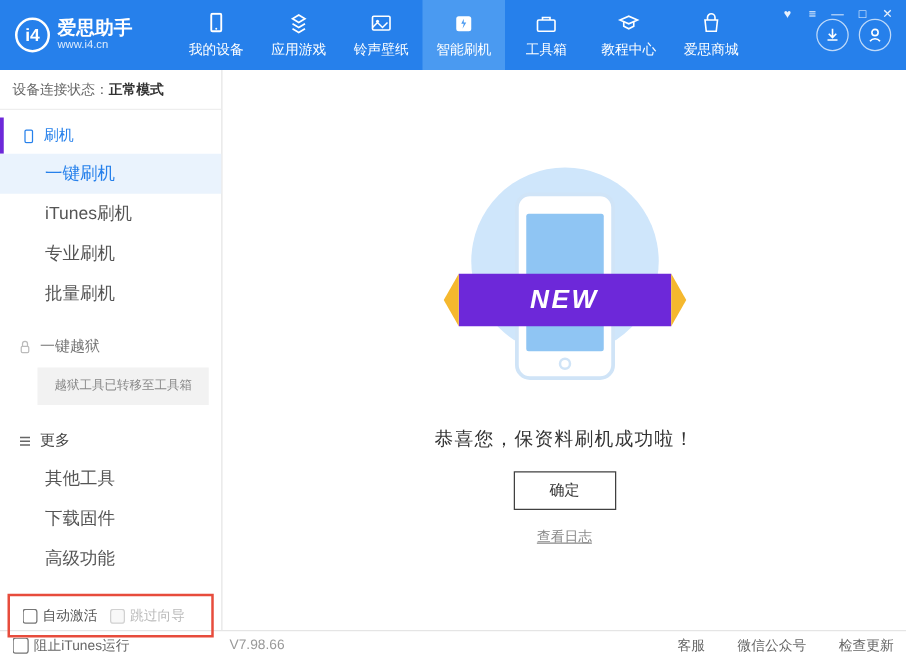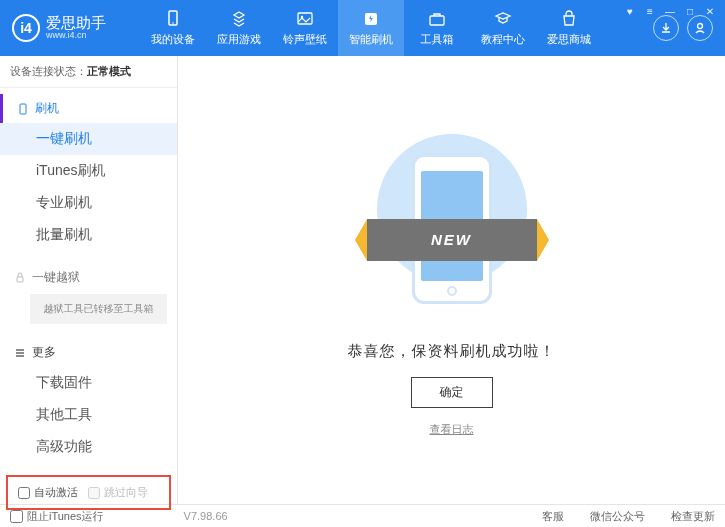--- a/index.html
+++ b/index.html
@@ -2,21 +2,21 @@
 <html><head>
 <meta charset="utf-8">
 <style>
 * { margin: 0; padding: 0; box-sizing: border-box; font-family: "Microsoft YaHei", Arial, sans-serif; }
 body { width: 725px; height: 527px; background: #fff; overflow: hidden; font-size: 12px; }
 
 .header { height: 56px; background: #2680eb; display: flex; align-items: center; color: #fff; padding: 0 12px; }
 .logo-area { display: flex; align-items: center; gap: 6px; width: 128px; }
 .logo-circle { width: 28px; height: 28px; border: 2px solid #fff; border-radius: 50%; display: flex; align-items: center; justify-content: center; font-weight: bold; font-size: 14px; }
 .logo-text { line-height: 1.1; }
-.logo-title { font-size: 15px; font-weight: normal; }
+.logo-title { font-size: 15px; font-weight: bold; }
 .logo-url { font-size: 9px; opacity: 0.85; }
 
 .nav { display: flex; height: 100%; }
 .nav-item { width: 66px; display: flex; flex-direction: column; align-items: center; justify-content: center; gap: 3px; cursor: pointer; font-size: 11px; }
 .nav-item.active { background: #4a9af1; }
 .nav-icon { width: 20px; height: 20px; display: flex; align-items: center; justify-content: center; }
 
 .header-right { margin-left: auto; display: flex; align-items: center; gap: 8px; }
 .win-controls { position: absolute; top: 4px; right: 8px; display: flex; gap: 6px; font-size: 10px; color: #fff; z-index: 10; }
 .win-btn { width: 14px; height: 14px; cursor: pointer; opacity: 0.9; display: flex; align-items: center; justify-content: center; }
@@ -41,21 +41,21 @@
 .chk input { width: 12px; height: 12px; }
 
 .device-info { padding: 8px 12px; font-size: 11px; }
 
 .main { flex: 1; display: flex; flex-direction: column; align-items: center; justify-content: center; padding: 20px; }
 .phone-illustration { position: relative; width: 180px; height: 200px; margin-bottom: 18px; }
 .circle-bg { position: absolute; width: 150px; height: 150px; border-radius: 50%; background: #cfe6fb; left: 15px; top: 10px; }
 .phone-body { position: absolute; width: 80px; height: 150px; background: #fff; border: 3px solid #d0e4f7; border-radius: 12px; left: 50px; top: 30px; }
 .phone-screen { position: absolute; top: 14px; left: 6px; right: 6px; bottom: 20px; background: #8fc5f3; border-radius: 2px; }
 .phone-home { position: absolute; bottom: 5px; left: 50%; transform: translateX(-50%); width: 10px; height: 10px; border: 2px solid #d0e4f7; border-radius: 50%; }
-.new-ribbon { position: absolute; left: 5px; top: 95px; width: 170px; height: 42px; background: #737373; display: flex; align-items: center; justify-content: center; color: #fff; font-weight: bold; font-size: 15px; font-style: italic; letter-spacing: 2px; }
+.new-ribbon { position: absolute; left: 5px; top: 95px; width: 170px; height: 42px; background: #6d28d9; display: flex; align-items: center; justify-content: center; color: #fff; font-weight: bold; font-size: 21px; font-style: italic; letter-spacing: 2px; }
 .new-ribbon::before, .new-ribbon::after { content: ''; position: absolute; top: 0; border-top: 21px solid transparent; border-bottom: 21px solid transparent; }
 .new-ribbon::before { left: -12px; border-right: 12px solid #f5b82e; }
 .new-ribbon::after { right: -12px; border-left: 12px solid #f5b82e; }
 
 .success-text { font-size: 15px; color: #333; margin-bottom: 16px; letter-spacing: 1px; }
 .ok-btn { padding: 6px 28px; border: 1px solid #404040; background: #fff; font-size: 12px; color: #333; cursor: pointer; margin-bottom: 14px; }
 .log-link { font-size: 11px; color: #888; text-decoration: underline; cursor: pointer; }
 
 .footer { height: 23px; border-top: 1px solid #e5e5e5; display: flex; align-items: center; padding: 0 10px; font-size: 11px; color: #666; }
 .footer-left { display: flex; align-items: center; gap: 4px; }
@@ -193,22 +193,22 @@
       <div class="side-sub-box">越狱工具已转移至工具箱</div>
     </div>
 
     <div class="side-section">
       <div class="side-header">
         <svg width="12" height="12" viewBox="0 0 12 12">
             <path d="M2 3 L10 3 M2 6 L10 6 M2 9 L10 9" stroke="#666" stroke-width="1.3"></path>
           </svg>
         <span>更多</span>
       </div>
+      <div class="side-item">其他工具</div>
       <div class="side-item">下载固件</div>
-      <div class="side-item">其他工具</div>
       <div class="side-item">高级功能</div>
     </div>
 
     <div style="flex:1"></div>
 
     <div class="checkbox-row">
       <label class="chk">
         <input type="checkbox" style="">
           <span>自动激活</span>
       </label>

